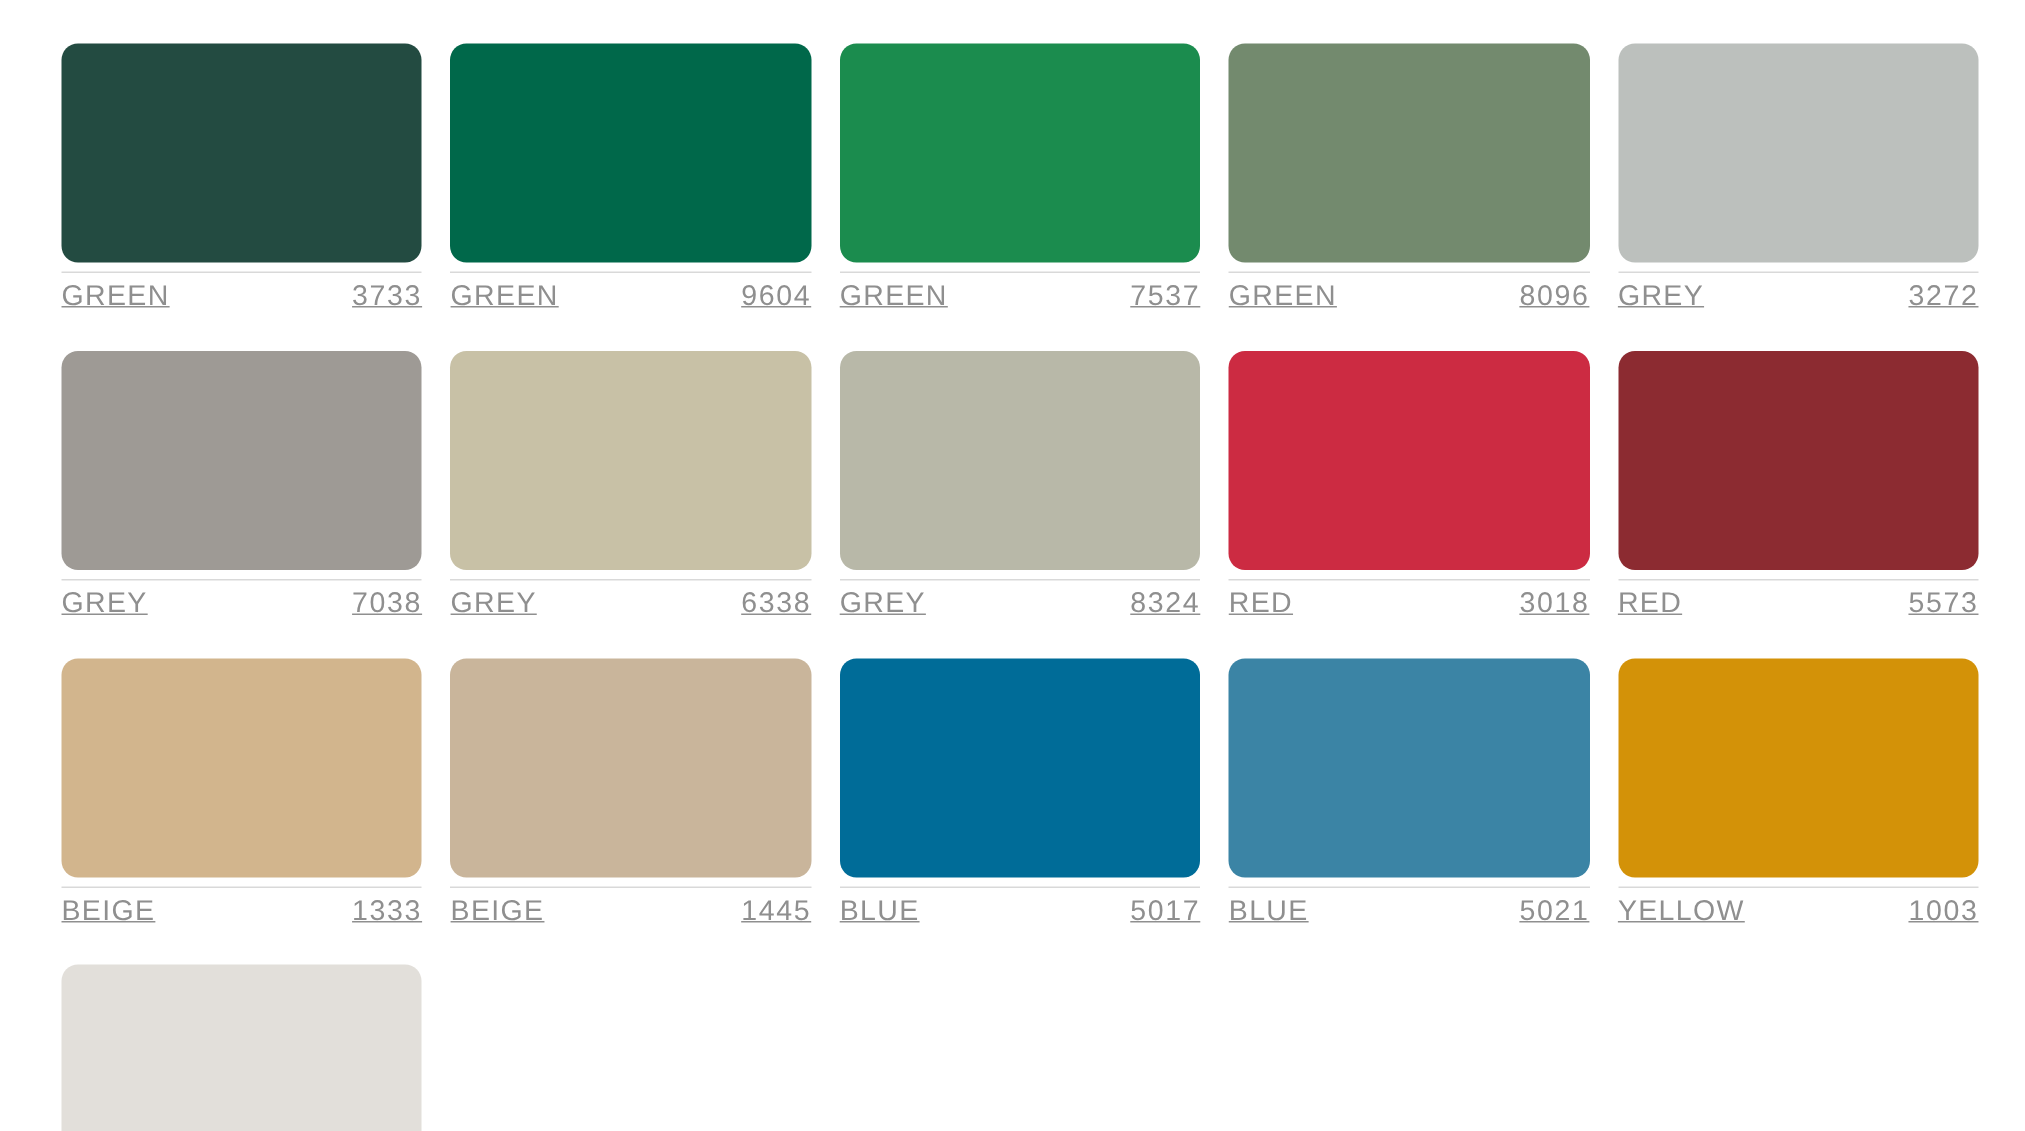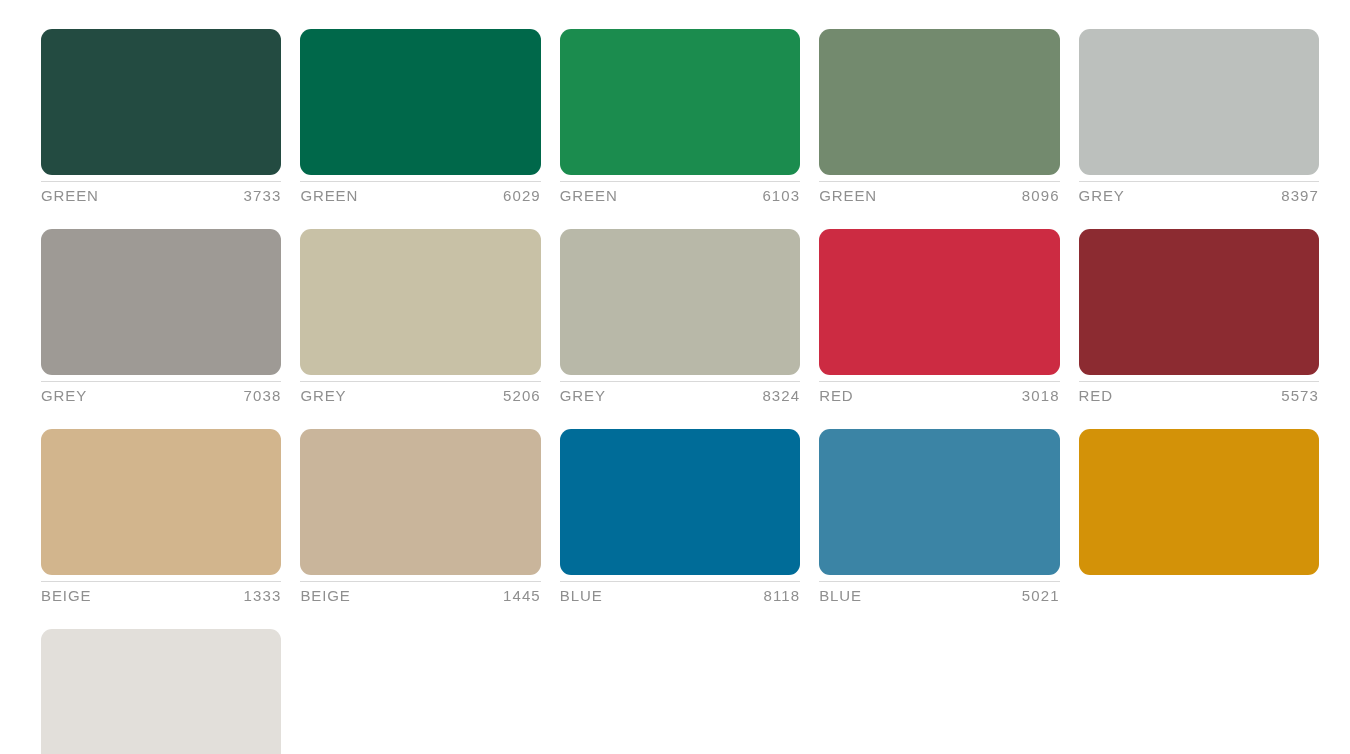--- a/index.html
+++ b/index.html
@@ -44,26 +44,27 @@
     align-items: baseline;
     width: 100%;
     margin-top: 6px;
     padding-top: 5px;
     border-top: 1px solid #d9d9d9;
   }
 
   .meta .name,
   .meta .code {
     font-family: "Liberation Sans", sans-serif;
-    font-size: 15px;
+    font-size: 19px;
     font-weight: 400;
     letter-spacing: 0.9px;
     color: #8f8f8f;
     white-space: nowrap;
     line-height: 1.2;
+    text-decoration: underline;
   }
 
   .meta .code {
     letter-spacing: 1.1px;
   }
 </style>
 </head>
 <body>
 
 <div id="palette">
@@ -72,56 +73,56 @@
         <div class="chip" style="background: rgb(35, 75, 65);"></div>
         <div class="meta">
           <span class="name">GREEN</span>
           <span class="code">3733</span>
         </div>
       </div>
       <div class="swatch-cell">
         <div class="chip" style="background: rgb(0, 104, 74);"></div>
         <div class="meta">
           <span class="name">GREEN</span>
-          <span class="code">6029</span>
+          <span class="code">9604</span>
         </div>
       </div>
       <div class="swatch-cell">
         <div class="chip" style="background: rgb(27, 140, 78);"></div>
         <div class="meta">
           <span class="name">GREEN</span>
-          <span class="code">6103</span>
+          <span class="code">7537</span>
         </div>
       </div>
       <div class="swatch-cell">
         <div class="chip" style="background: rgb(115, 138, 110);"></div>
         <div class="meta">
           <span class="name">GREEN</span>
           <span class="code">8096</span>
         </div>
       </div>
       <div class="swatch-cell">
         <div class="chip" style="background: rgb(188, 192, 189);"></div>
         <div class="meta">
           <span class="name">GREY</span>
-          <span class="code">8397</span>
+          <span class="code">3272</span>
         </div>
       </div>
       <div class="swatch-cell">
         <div class="chip" style="background: rgb(158, 154, 149);"></div>
         <div class="meta">
           <span class="name">GREY</span>
           <span class="code">7038</span>
         </div>
       </div>
       <div class="swatch-cell">
         <div class="chip" style="background: rgb(200, 193, 166);"></div>
         <div class="meta">
           <span class="name">GREY</span>
-          <span class="code">5206</span>
+          <span class="code">6338</span>
         </div>
       </div>
       <div class="swatch-cell">
         <div class="chip" style="background: rgb(184, 184, 168);"></div>
         <div class="meta">
           <span class="name">GREY</span>
           <span class="code">8324</span>
         </div>
       </div>
       <div class="swatch-cell">
@@ -149,30 +150,34 @@
         <div class="chip" style="background: rgb(201, 181, 155);"></div>
         <div class="meta">
           <span class="name">BEIGE</span>
           <span class="code">1445</span>
         </div>
       </div>
       <div class="swatch-cell">
         <div class="chip" style="background: rgb(0, 108, 152);"></div>
         <div class="meta">
           <span class="name">BLUE</span>
-          <span class="code">8118</span>
+          <span class="code">5017</span>
         </div>
       </div>
       <div class="swatch-cell">
         <div class="chip" style="background: rgb(59, 132, 165);"></div>
         <div class="meta">
           <span class="name">BLUE</span>
           <span class="code">5021</span>
         </div>
       </div>
       <div class="swatch-cell">
         <div class="chip" style="background: rgb(211, 146, 8);"></div>
+        <div class="meta">
+          <span class="name">YELLOW</span>
+          <span class="code">1003</span>
+        </div>
       </div>
       <div class="swatch-cell">
         <div class="chip" style="background: rgb(226, 223, 218);"></div>
       </div>
     </div>
 </div>
 
 </body></html>

